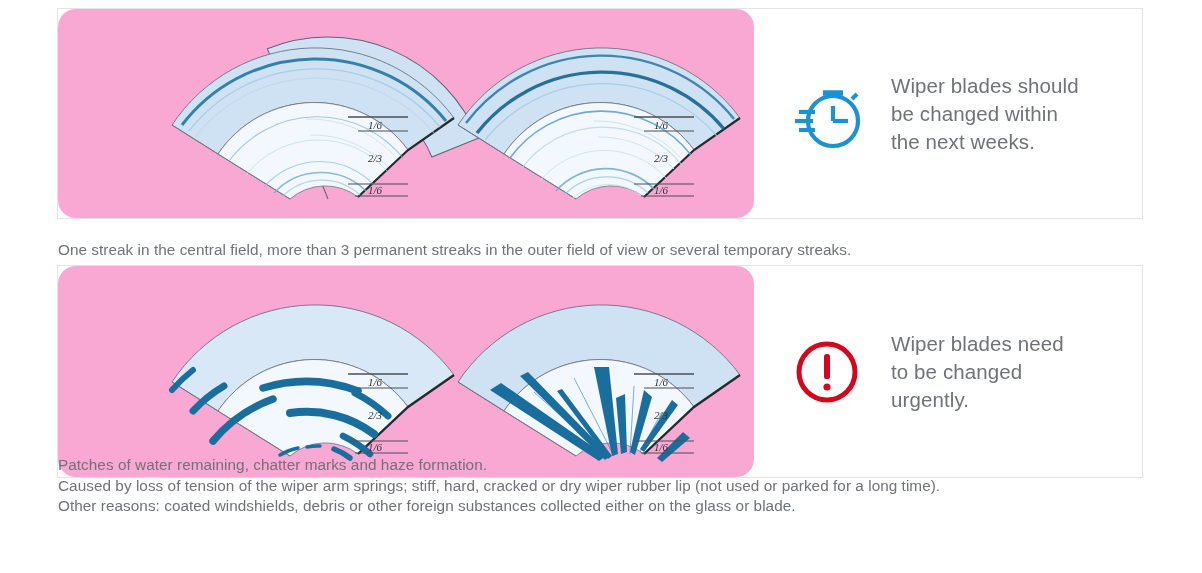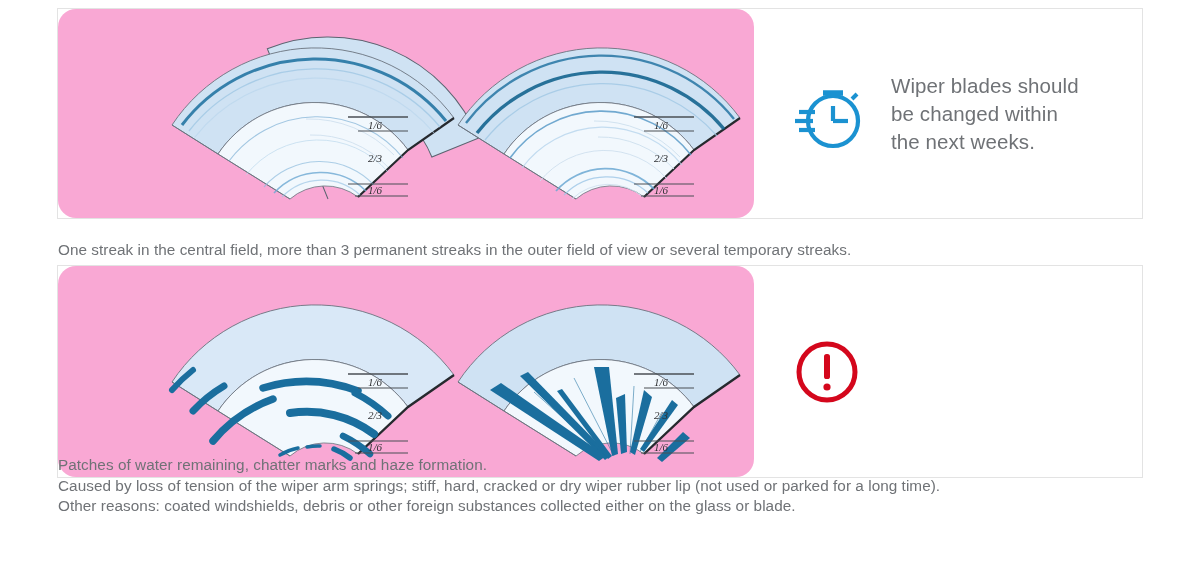--- a/index.html
+++ b/index.html
@@ -291,20 +291,23 @@
         </g>
       </svg>
     </div>
 
     <div class="msg-area">
       <svg class="msg-icon" viewBox="0 0 76 76">
         <circle cx="38" cy="38" r="28" fill="none" stroke="#d4071c" stroke-width="5"></circle>
         <rect x="35" y="20" width="6" height="25" rx="2.6" fill="#d4071c"></rect>
         <circle cx="38" cy="53" r="3.6" fill="#d4071c"></circle>
       </svg>
+      <div class="msg-text">Wiper blades need
+to be changed
+urgently.</div>
     </div>
   </div>
 
   <div class="caption" id="caption-2">Patches of water remaining, chatter marks and haze formation.
 Caused by loss of tension of the wiper arm springs; stiff, hard, cracked or dry wiper rubber lip (not used or parked for a long time).
 Other reasons: coated windshields, debris or other foreign substances collected either on the glass or blade.</div>
 
 </div>
 
 </body></html>

